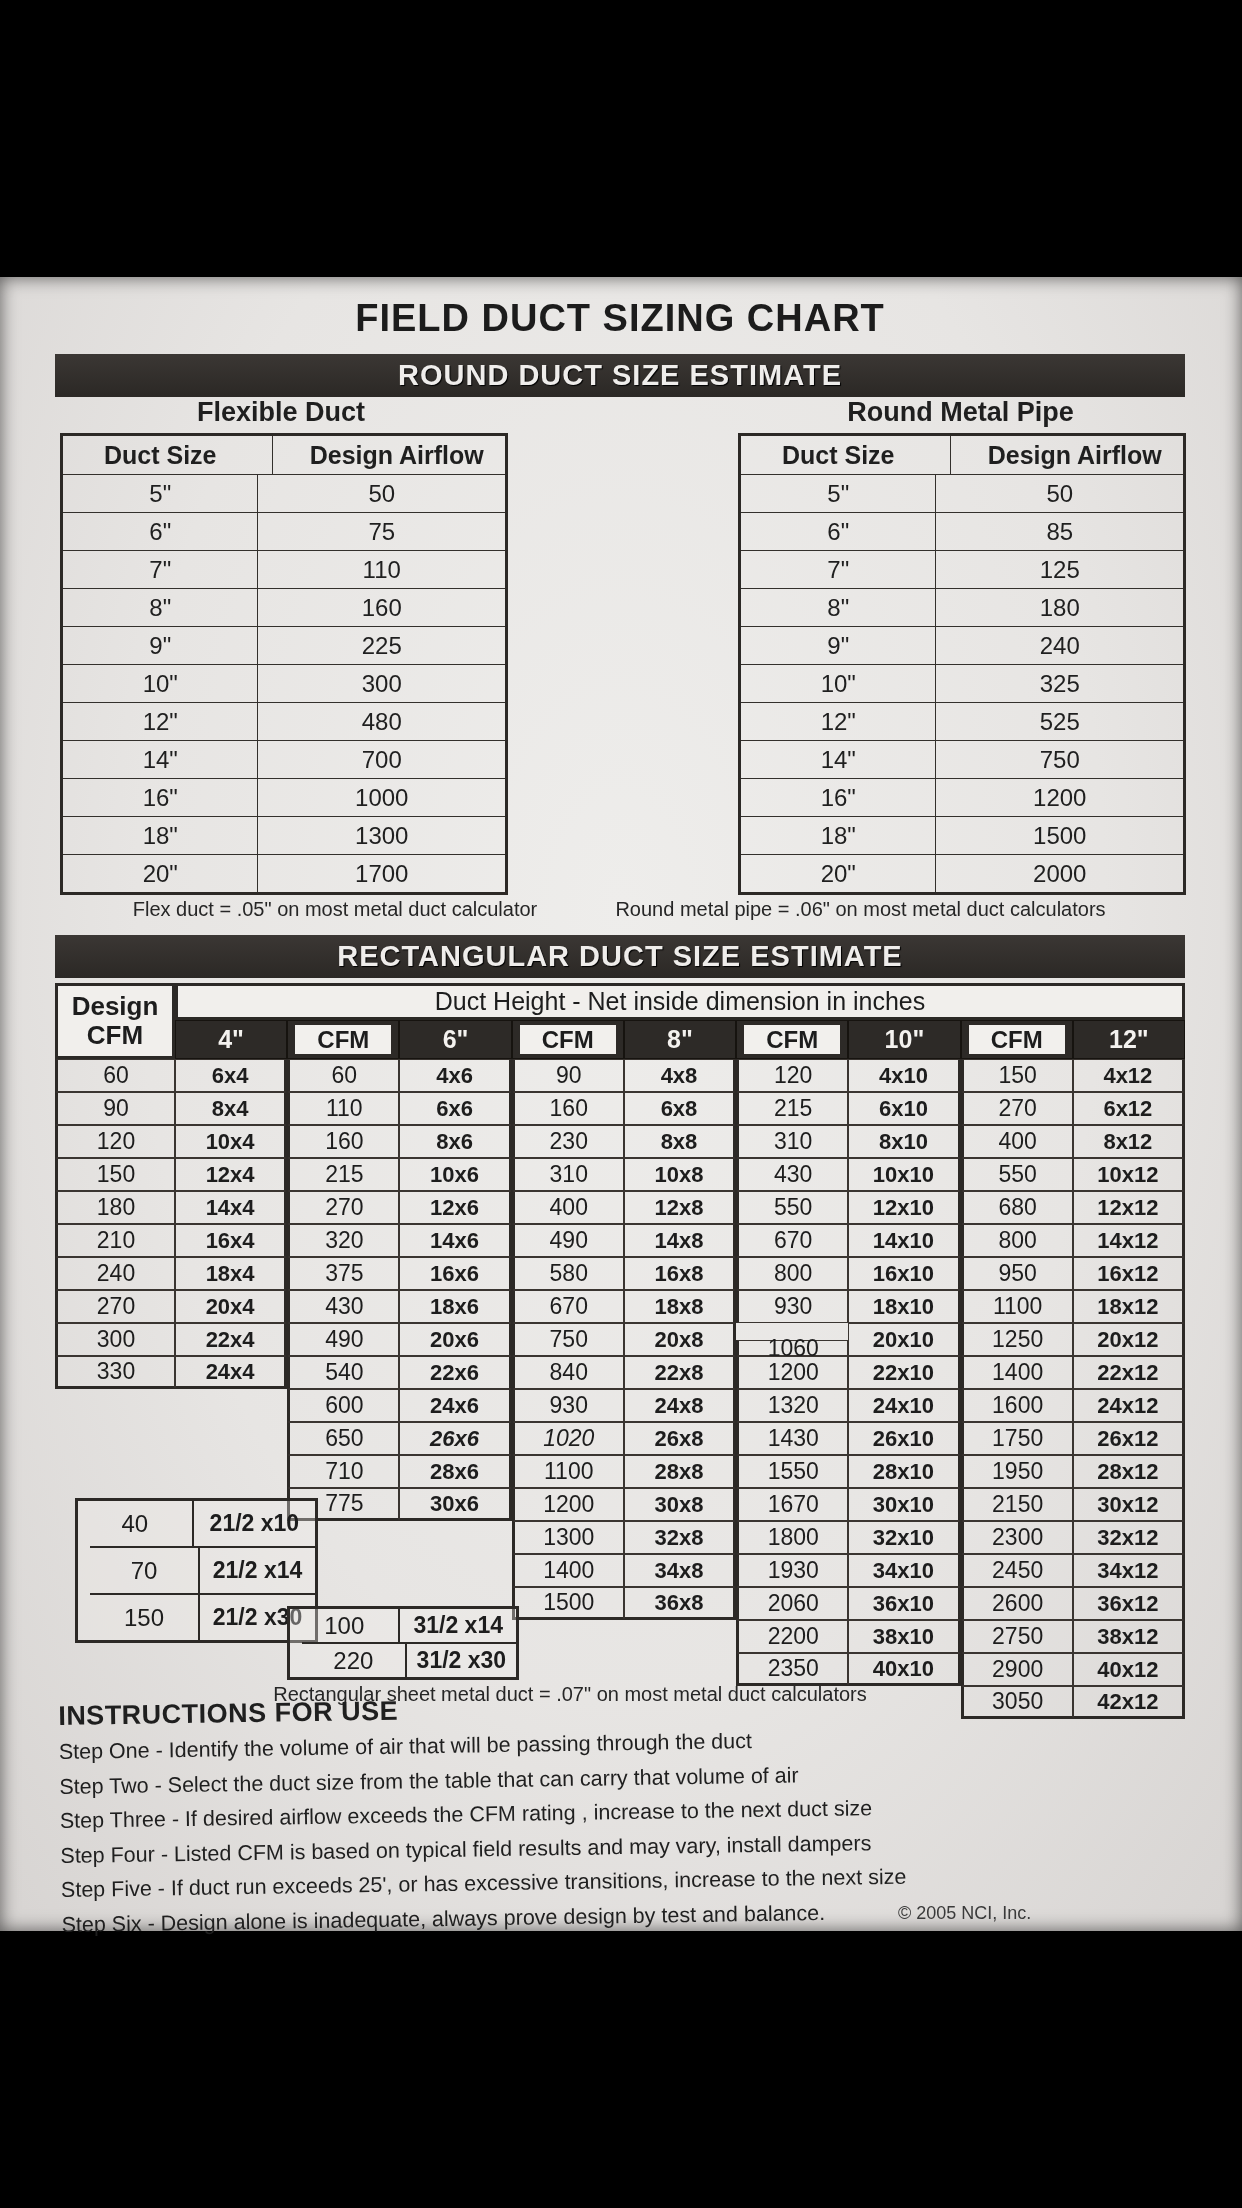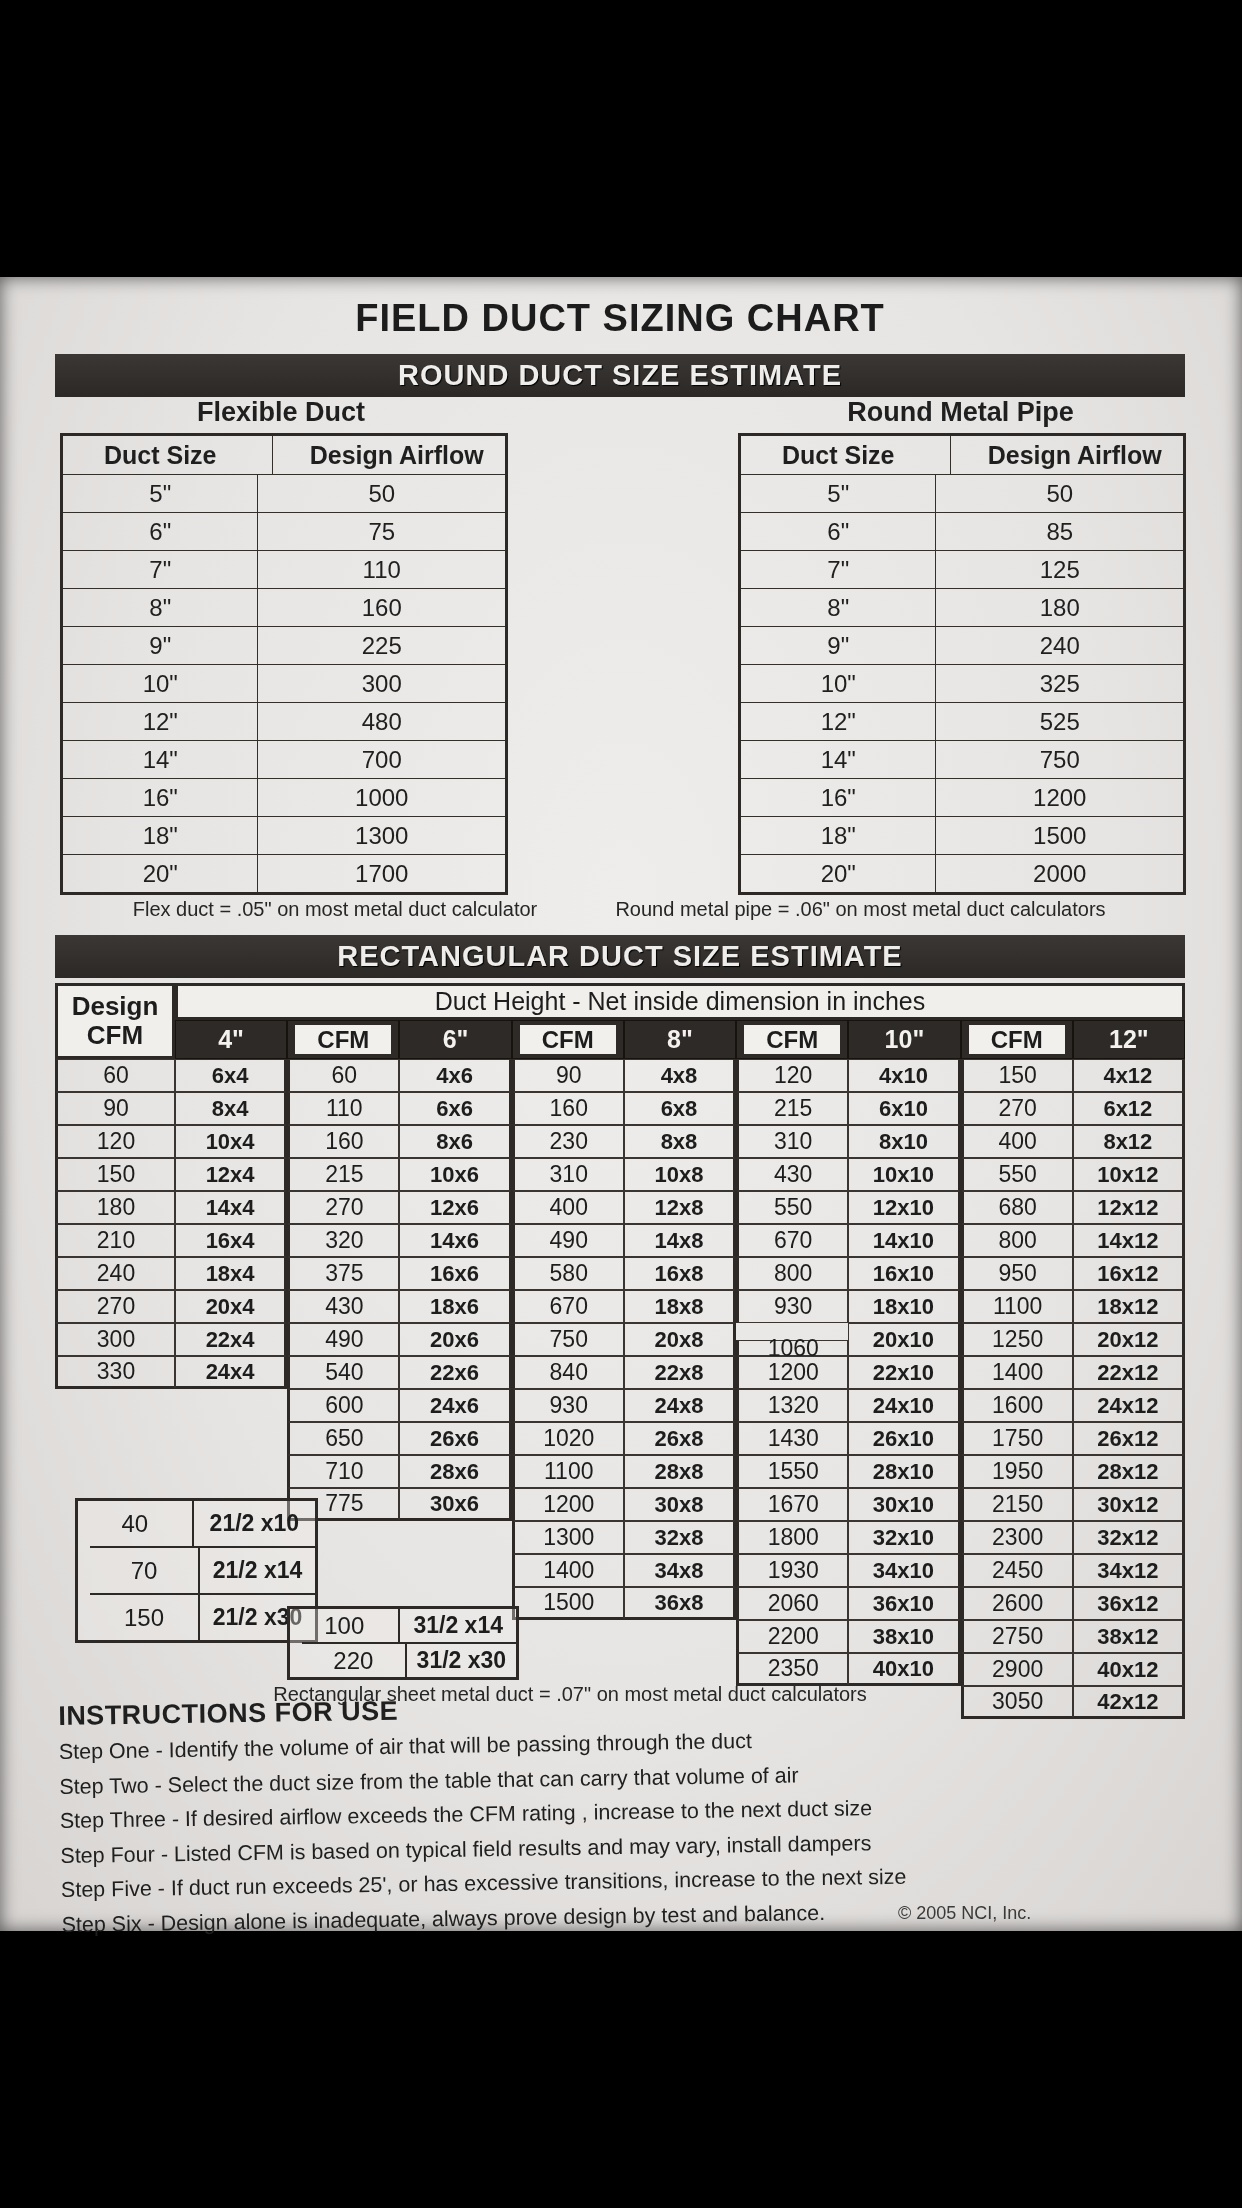--- a/index.html
+++ b/index.html
@@ -269,21 +269,21 @@
         <div class="gc gc-size" style="grid-area: 9 / 4; border-right: 3px solid rgb(44, 41, 38);">16x6</div>
         <div class="gc" style="grid-area: 10 / 3; border-left: 3px solid rgb(44, 41, 38);">430</div>
         <div class="gc gc-size" style="grid-area: 10 / 4; border-right: 3px solid rgb(44, 41, 38);">18x6</div>
         <div class="gc" style="grid-area: 11 / 3; border-left: 3px solid rgb(44, 41, 38);">490</div>
         <div class="gc gc-size" style="grid-area: 11 / 4; border-right: 3px solid rgb(44, 41, 38);">20x6</div>
         <div class="gc" style="grid-area: 12 / 3; border-left: 3px solid rgb(44, 41, 38);">540</div>
         <div class="gc gc-size" style="grid-area: 12 / 4; border-right: 3px solid rgb(44, 41, 38);">22x6</div>
         <div class="gc" style="grid-area: 13 / 3; border-left: 3px solid rgb(44, 41, 38);">600</div>
         <div class="gc gc-size" style="grid-area: 13 / 4; border-right: 3px solid rgb(44, 41, 38);">24x6</div>
         <div class="gc" style="grid-area: 14 / 3; border-left: 3px solid rgb(44, 41, 38);">650</div>
-        <div class="gc gc-size" style="grid-area: 14 / 4; border-right: 3px solid rgb(44, 41, 38);">26x6</div>
+        <div class="gc gc-size" style="grid-area: 14 / 4; border-right: 3px solid rgb(44, 41, 38); font-style: italic;">26x6</div>
         <div class="gc" style="grid-area: 15 / 3; border-left: 3px solid rgb(44, 41, 38);">710</div>
         <div class="gc gc-size" style="grid-area: 15 / 4; border-right: 3px solid rgb(44, 41, 38);">28x6</div>
         <div class="gc" style="grid-area: 16 / 3; border-left: 3px solid rgb(44, 41, 38); border-bottom: 3px solid rgb(44, 41, 38);">775</div>
         <div class="gc gc-size" style="grid-area: 16 / 4; border-right: 3px solid rgb(44, 41, 38); border-bottom: 3px solid rgb(44, 41, 38);">30x6</div>
         <div class="gc" style="grid-area: 3 / 5; border-left: 3px solid rgb(44, 41, 38);">90</div>
         <div class="gc gc-size" style="grid-area: 3 / 6; border-right: 3px solid rgb(44, 41, 38);">4x8</div>
         <div class="gc" style="grid-area: 4 / 5; border-left: 3px solid rgb(44, 41, 38);">160</div>
         <div class="gc gc-size" style="grid-area: 4 / 6; border-right: 3px solid rgb(44, 41, 38);">6x8</div>
         <div class="gc" style="grid-area: 5 / 5; border-left: 3px solid rgb(44, 41, 38);">230</div>
         <div class="gc gc-size" style="grid-area: 5 / 6; border-right: 3px solid rgb(44, 41, 38);">8x8</div>
@@ -296,21 +296,21 @@
         <div class="gc" style="grid-area: 9 / 5; border-left: 3px solid rgb(44, 41, 38);">580</div>
         <div class="gc gc-size" style="grid-area: 9 / 6; border-right: 3px solid rgb(44, 41, 38);">16x8</div>
         <div class="gc" style="grid-area: 10 / 5; border-left: 3px solid rgb(44, 41, 38);">670</div>
         <div class="gc gc-size" style="grid-area: 10 / 6; border-right: 3px solid rgb(44, 41, 38);">18x8</div>
         <div class="gc" style="grid-area: 11 / 5; border-left: 3px solid rgb(44, 41, 38);">750</div>
         <div class="gc gc-size" style="grid-area: 11 / 6; border-right: 3px solid rgb(44, 41, 38);">20x8</div>
         <div class="gc" style="grid-area: 12 / 5; border-left: 3px solid rgb(44, 41, 38);">840</div>
         <div class="gc gc-size" style="grid-area: 12 / 6; border-right: 3px solid rgb(44, 41, 38);">22x8</div>
         <div class="gc" style="grid-area: 13 / 5; border-left: 3px solid rgb(44, 41, 38);">930</div>
         <div class="gc gc-size" style="grid-area: 13 / 6; border-right: 3px solid rgb(44, 41, 38);">24x8</div>
-        <div class="gc" style="grid-area: 14 / 5; border-left: 3px solid rgb(44, 41, 38);">1020</div>
+        <div class="gc" style="grid-area: 14 / 5; border-left: 3px solid rgb(44, 41, 38); font-style: italic;">1020</div>
         <div class="gc gc-size" style="grid-area: 14 / 6; border-right: 3px solid rgb(44, 41, 38);">26x8</div>
         <div class="gc" style="grid-area: 15 / 5; border-left: 3px solid rgb(44, 41, 38);">1100</div>
         <div class="gc gc-size" style="grid-area: 15 / 6; border-right: 3px solid rgb(44, 41, 38);">28x8</div>
         <div class="gc" style="grid-area: 16 / 5; border-left: 3px solid rgb(44, 41, 38);">1200</div>
         <div class="gc gc-size" style="grid-area: 16 / 6; border-right: 3px solid rgb(44, 41, 38);">30x8</div>
         <div class="gc" style="grid-area: 17 / 5; border-left: 3px solid rgb(44, 41, 38);">1300</div>
         <div class="gc gc-size" style="grid-area: 17 / 6; border-right: 3px solid rgb(44, 41, 38);">32x8</div>
         <div class="gc" style="grid-area: 18 / 5; border-left: 3px solid rgb(44, 41, 38);">1400</div>
         <div class="gc gc-size" style="grid-area: 18 / 6; border-right: 3px solid rgb(44, 41, 38);">34x8</div>
         <div class="gc" style="grid-area: 19 / 5; border-left: 3px solid rgb(44, 41, 38); border-bottom: 3px solid rgb(44, 41, 38);">1500</div>

